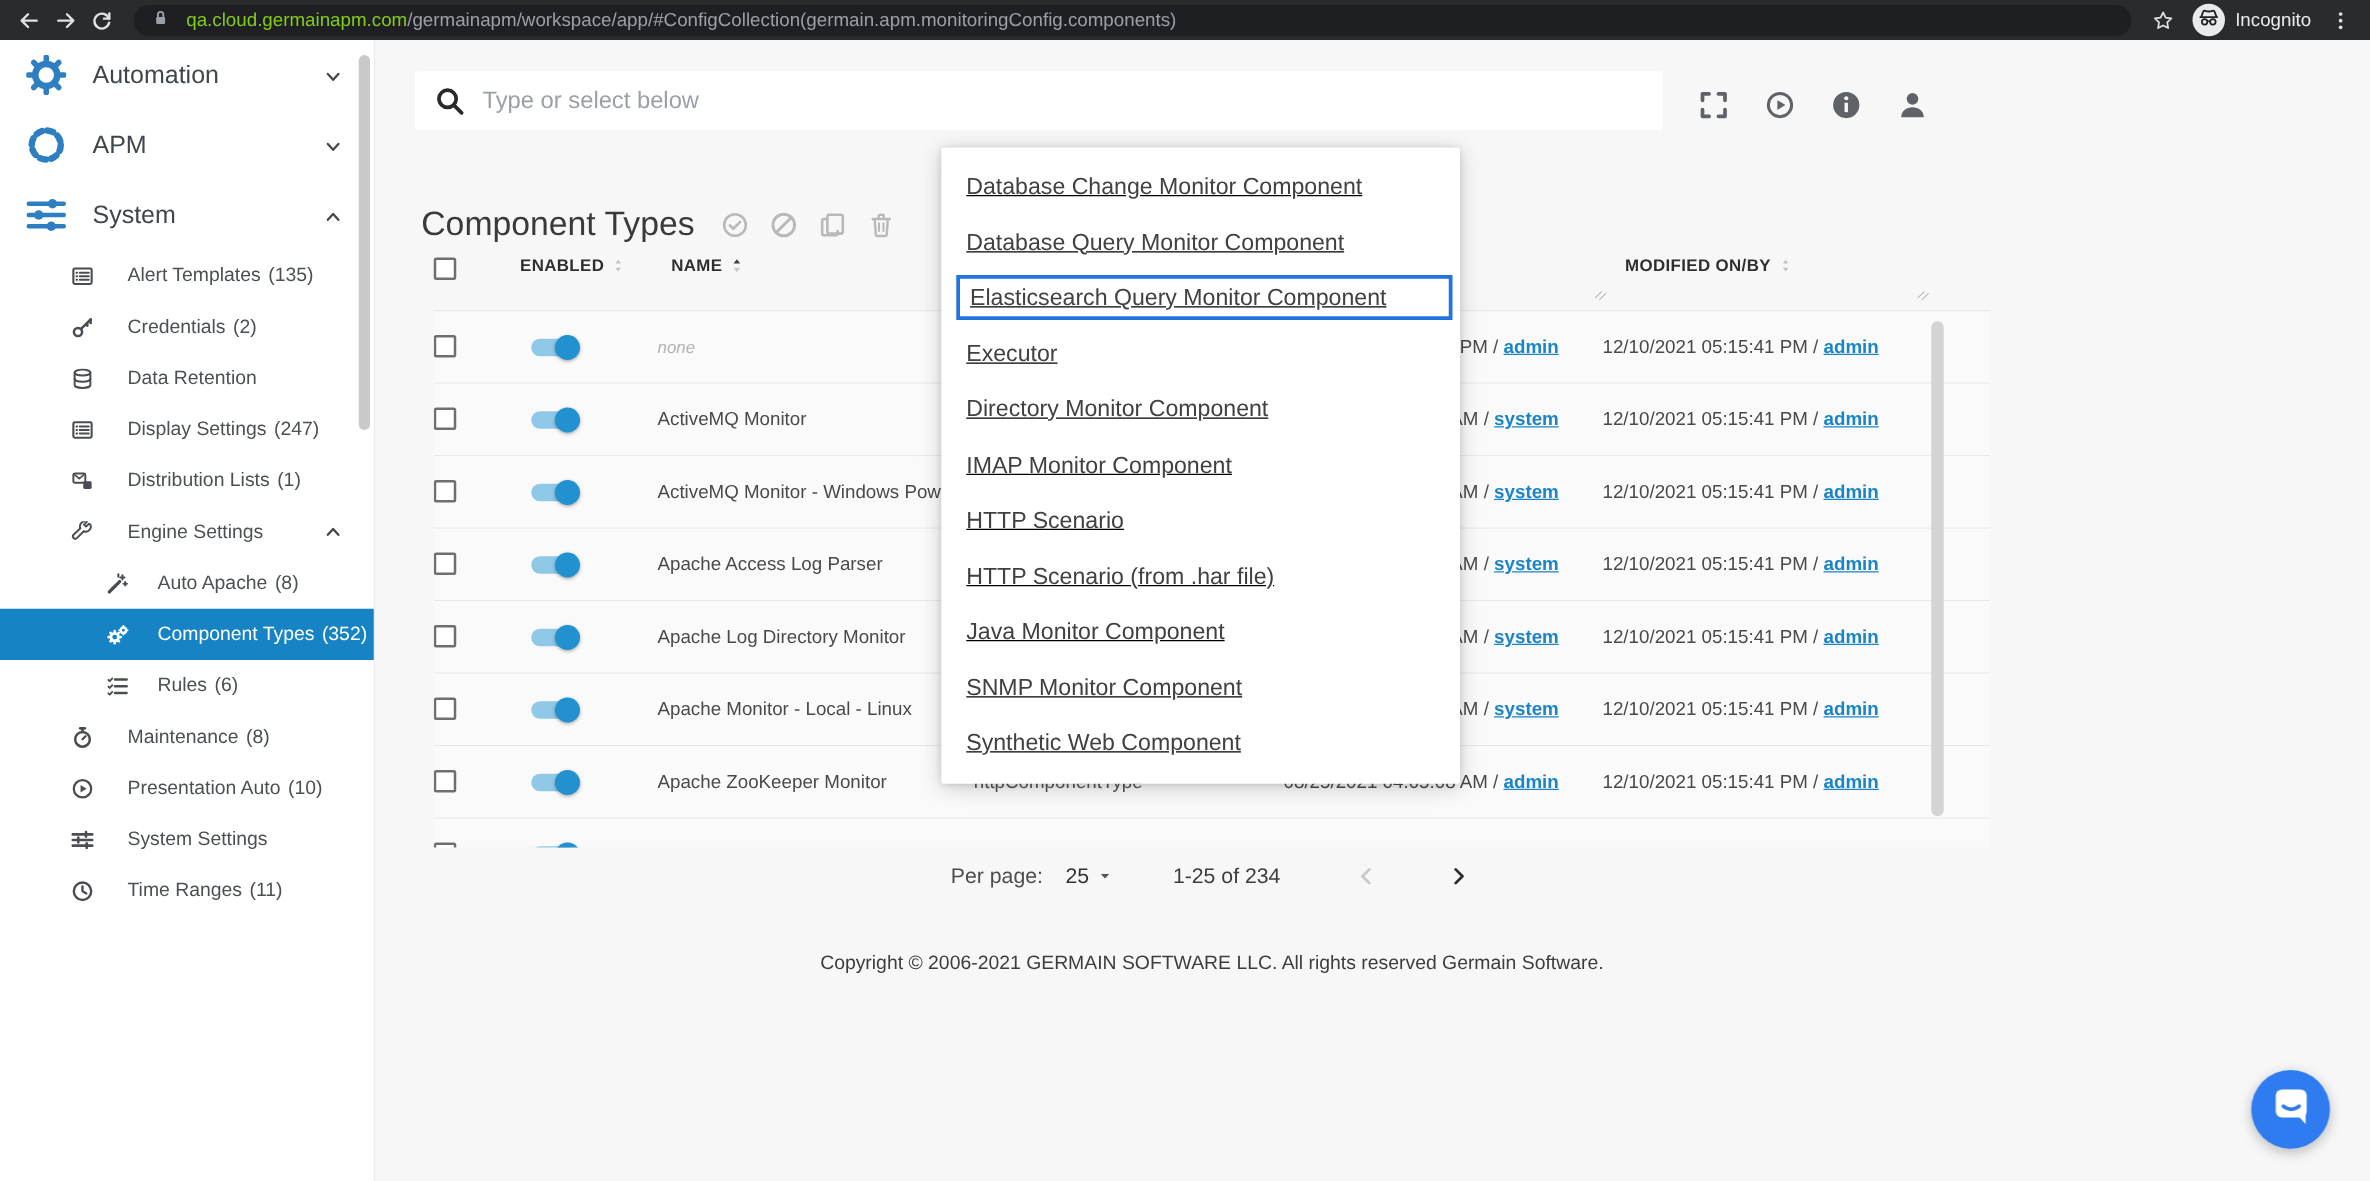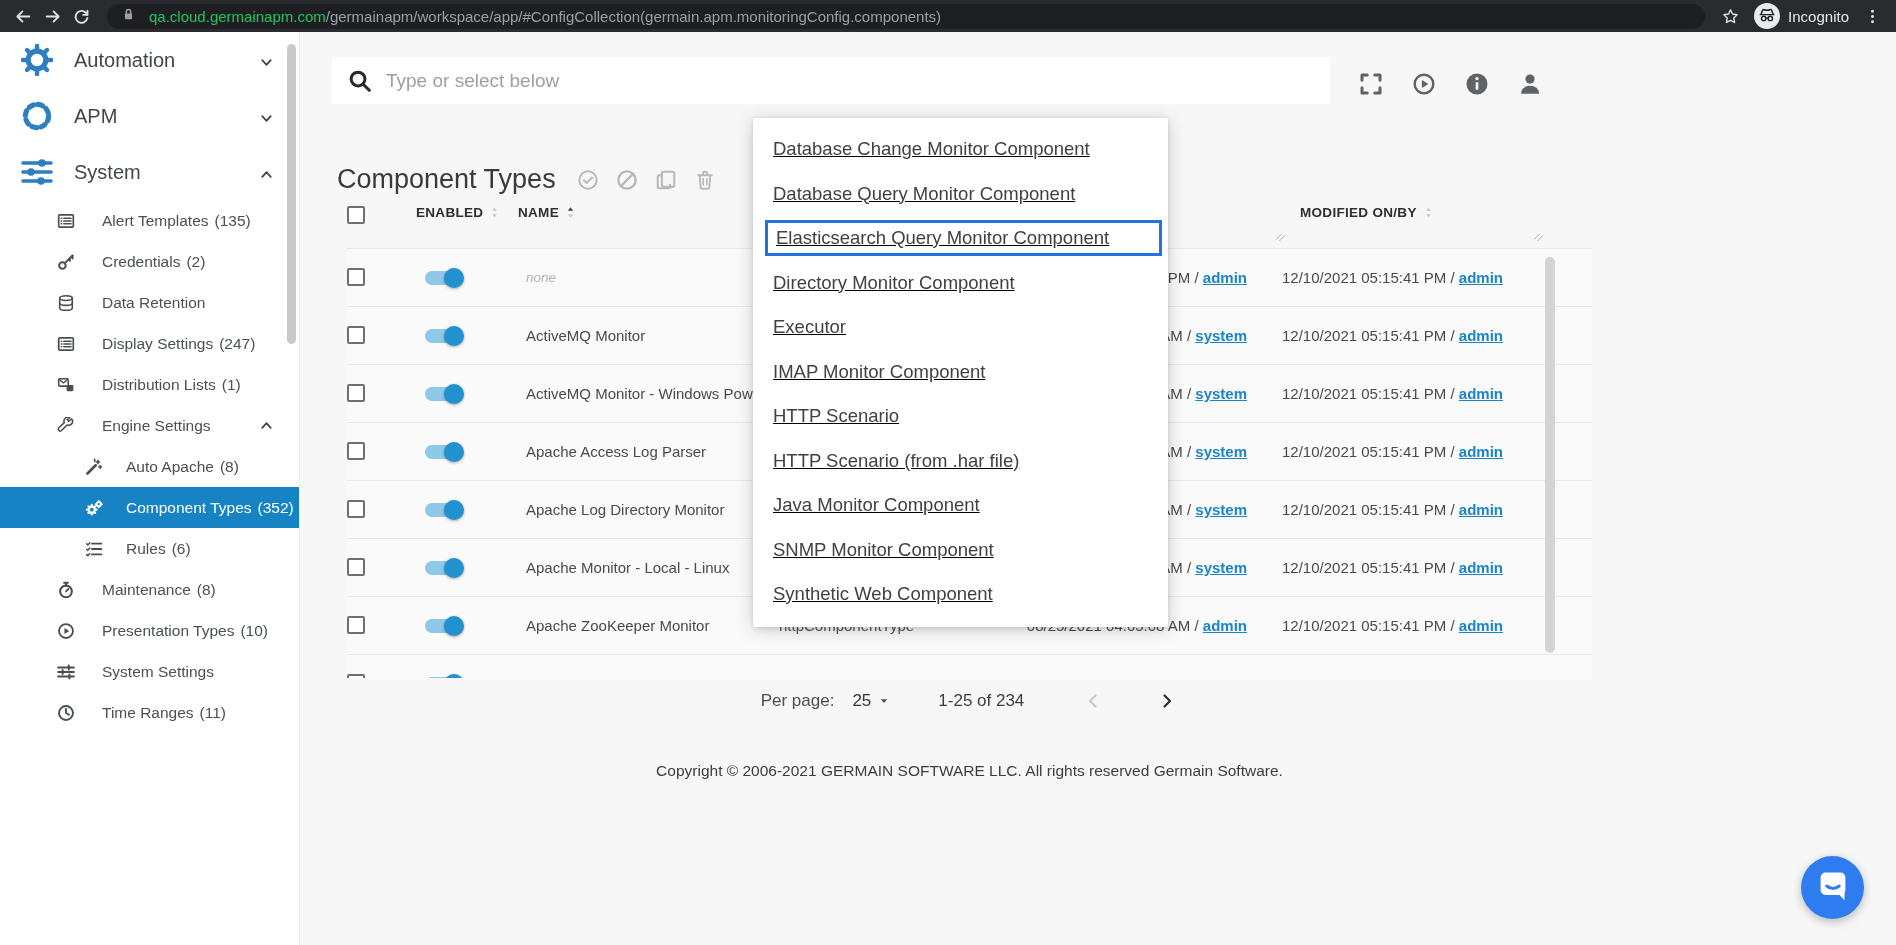--- a/index.html
+++ b/index.html
@@ -9,21 +9,21 @@
     font-family:"Liberation Sans", sans-serif;
     background:#f7f7f7;
   }
   
   .chrome { height:32px; background:#2a2b2e; display:flex; align-items:center; padding:0 10px; gap:2px; }
   .cicon { width:27px; height:27px; display:flex; align-items:center; justify-content:center; color:#dfe1e4; flex:none; cursor:pointer; }
   .cicon svg { width:17px; height:17px; }
   .urlbar { flex:1; height:25px; background:#1e1f22; border-radius:13px; display:flex; align-items:center; padding:0 14px; margin:0 10px; font-size:15px; min-width:0; overflow:hidden; white-space:nowrap; }
   .urlbar .lockwrap { width:18px; height:18px; color:#9aa0a6; margin-right:10px; flex:none; }
   .urlbar .lockwrap svg { width:15px; height:15px; }
-  .host { color:#22c55e; }
+  .host { color:#84cc16; }
   .path { color:#9aa0a6; }
   .incog { display:flex; align-items:center; gap:8px; color:#e8eaed; font-size:15px; margin:0 8px; flex:none; }
   .incog-circle { width:26px; height:26px; border-radius:50%; background:#e8eaed; color:#1f2023; display:flex; align-items:center; justify-content:center; }
   .incog-circle svg { width:16px; height:16px; }
   
   .app { display:flex; height:913px; }
   .sidebar { width:300px; background:#fff; position:relative; border-right:1px solid #ececec; flex:none; }
   .side-scroll { position:absolute; top:12px; right:3px; width:9px; height:300px; background:#c9c9c9; border-radius:5px; }
   .side-item { display:flex; align-items:center; position:relative; cursor:pointer; }
   .lvl0 { height:56px; padding-left:20px; font-size:20px; color:#3f464c; }
@@ -53,21 +53,21 @@
   .titlerow { position:absolute; left:37px; top:132px; display:flex; align-items:center; }
   .titlerow h1 { font-size:27px; font-weight:400; color:#3a3a3a; margin:0 20px 0 0; }
   #title-actions { display:flex; gap:15px; color:#b9b9b9; }
   .t-aicon { width:24px; height:24px; display:flex; align-items:center; justify-content:center; cursor:pointer; }
   .t-aicon svg { width:22px; height:22px; }
   
   .table { position:absolute; left:47px; top:162px; width:1245px; }
   .thead { position:relative; height:54px; }
   .thead .cb { position:absolute; left:0; top:12px; }
   .th { position:absolute; top:11px; font-size:13.5px; font-weight:700; color:#2f2f2f; letter-spacing:.3px; display:flex; align-items:center; gap:5px; cursor:pointer; }
-  .th-enabled { left:69px; } .th-name { left:171px; } .th-modified { left:953px; }
+  .th-enabled { left:69px; } .th-name { left:190px; } .th-modified { left:953px; }
   .sort { width:13px; height:15px; display:inline-flex; }
   .sort svg { width:13px; height:15px; }
   .grip { position:absolute; top:36px; color:#8a8a8a; width:12px; height:12px; cursor:col-resize; }
   .grip svg { width:11px; height:11px; }
   .g1 { left:458px; } .g2 { left:928px; } .g3 { left:1186px; }
   .tbody { height:430px; overflow:hidden; border-top:1px solid #e7e7e7; }
   .row { height:58px; position:relative; background:#fafafa; border-bottom:1px solid #e9e9e9; }
   .row .cb { position:absolute; left:0; top:19px; }
   .cb { width:18px; height:18px; border:2px solid #6f6f6f; border-radius:2px; background:#fff; display:inline-block; cursor:pointer; }
   .toggle { position:absolute; left:78px; top:22px; width:36px; height:14px; background:var(--toggle-track); border-radius:7px; cursor:pointer; }
@@ -356,21 +356,21 @@
           <span class="si-label">Maintenance</span>
           <span class="si-count">(8)</span>
         </div>
         <div class="side-item lvl1">
           <span class="si-icon">
             <svg viewBox="0 0 16 16" fill="none" stroke="currentColor" stroke-linecap="round" stroke-linejoin="round">
               <circle cx="8" cy="8" r="6.2" stroke-width="1.6"></circle>
               <path d="M6.6 5.4 v5.2 L10.9 8z" fill="currentColor" stroke="none"></path>
             </svg>
           </span>
-          <span class="si-label">Presentation Types</span>
+          <span class="si-label">Presentation Auto</span>
           <span class="si-count">(10)</span>
         </div>
         <div class="side-item lvl1">
           <span class="si-icon">
             <svg viewBox="0 0 16 16" fill="none" stroke="currentColor" stroke-linecap="round" stroke-linejoin="round">
               <g stroke-width="1.8">
                 <line x1="1" y1="4" x2="15" y2="4"></line>
                 <line x1="1" y1="8" x2="15" y2="8"></line>
                 <line x1="1" y1="12" x2="15" y2="12"></line>
                 <line x1="10.5" y1="2.3" x2="10.5" y2="5.7"></line>
@@ -586,22 +586,22 @@
           </svg>
         </span>
     </div>
 
     <div class="footer">Copyright © 2006-2021 GERMAIN SOFTWARE LLC. All rights reserved Germain Software.</div>
 
     <div class="dropdown" id="dropdown">
         <div class="dd-item">Database Change Monitor Component</div>
         <div class="dd-item">Database Query Monitor Component</div>
         <div class="dd-item selected">Elasticsearch Query Monitor Component</div>
+        <div class="dd-item">Executor</div>
         <div class="dd-item">Directory Monitor Component</div>
-        <div class="dd-item">Executor</div>
         <div class="dd-item">IMAP Monitor Component</div>
         <div class="dd-item">HTTP Scenario</div>
         <div class="dd-item">HTTP Scenario (from .har file)</div>
         <div class="dd-item">Java Monitor Component</div>
         <div class="dd-item">SNMP Monitor Component</div>
         <div class="dd-item">Synthetic Web Component</div>
       </div>
   </main>
 </div>
 

